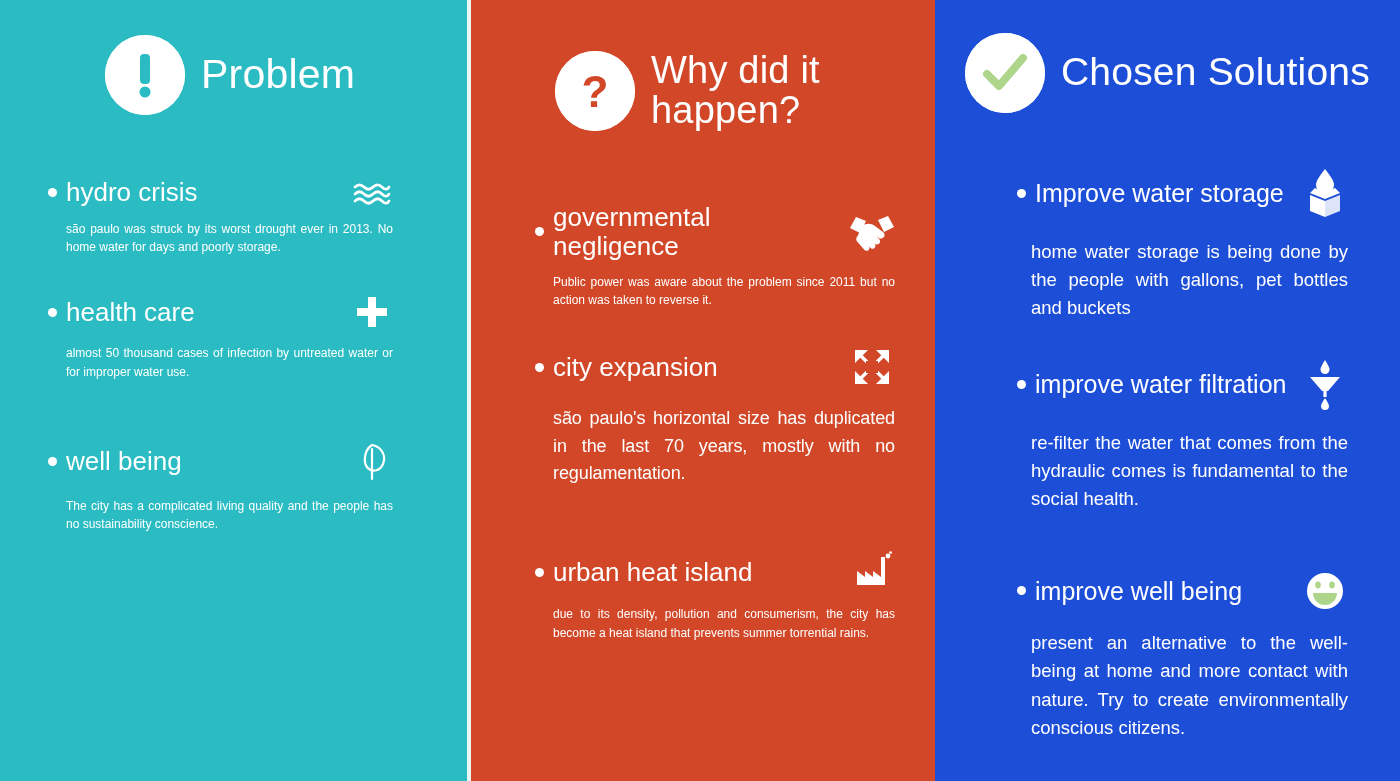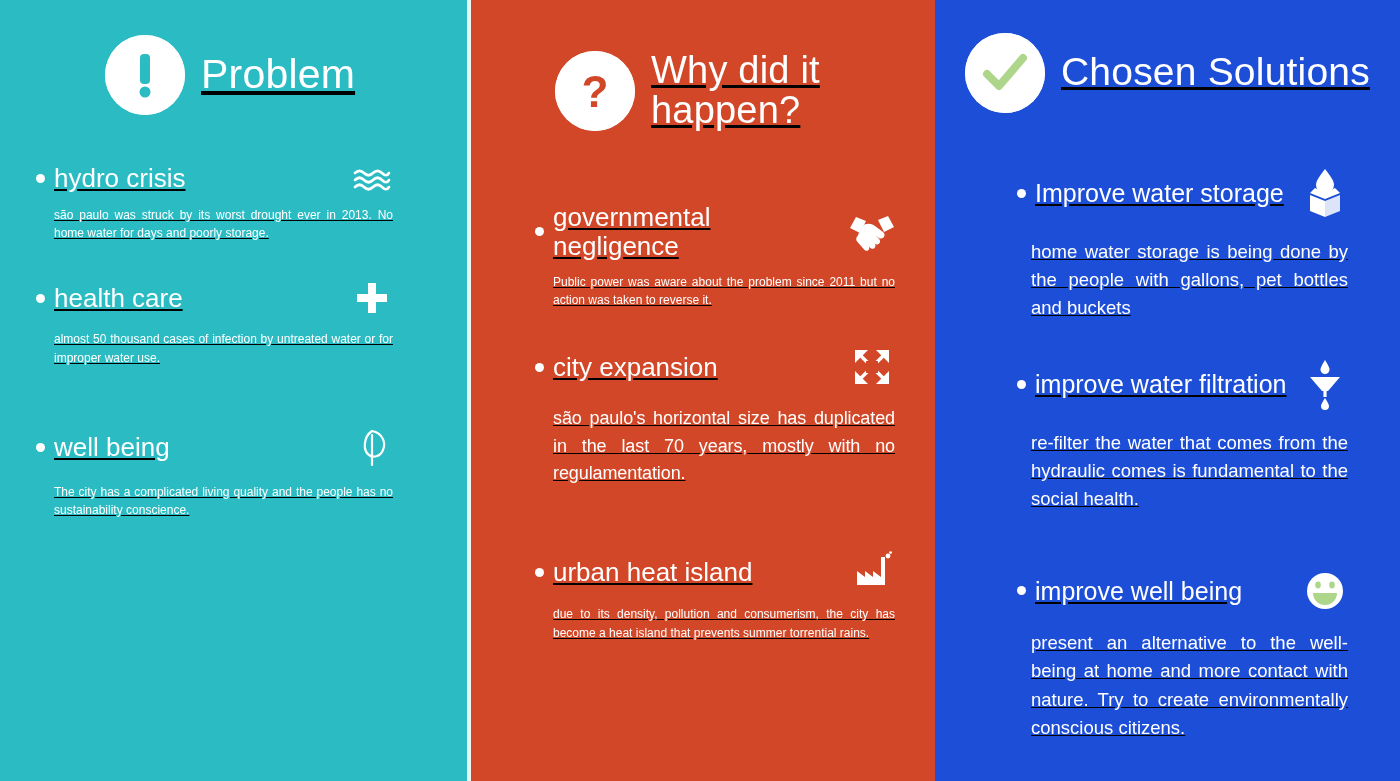--- a/index.html
+++ b/index.html
@@ -11,21 +11,20 @@
     height: 781px;
     overflow: hidden;
     font-family: "Liberation Sans", sans-serif;
     background: #ffffff;
   }
   .board {
     width: 1400px;
     height: 676px;
     display: flex;
     position: relative;
-    text-decoration: underline;
   }
   .column {
     position: relative;
     height: 781px;
     box-sizing: border-box;
     overflow: hidden;
   }
   .col-problem   { width: 467px; background: #2BBCC3; }
   .col-divider-a { width: 4px;   background: #E9F6F3; }
   .col-why       { width: 464px; background: #D14728; }
@@ -60,21 +59,21 @@
     font-weight: 400;
     line-height: 1.05;
     letter-spacing: 0.2px;
     white-space: pre-line;
   }
   .col-why .header-title { font-size: 38px; max-width: 260px; }
   .col-solutions .header-title { font-size: 39px; }
 
   
   .items { position: relative; }
-  .col-problem .items   { padding: 0 72px 0 36px; margin-top: 40px; }
+  .col-problem .items   { padding: 0 72px 0 48px; margin-top: 54px; }
   .col-why .items       { padding: 0 48px 0 518px; margin-top: 46px; }
   .col-solutions .items { padding: 0 52px 0 52px; margin-top: 48px; margin-left: 30px; }
 
   
   .col-why .items { padding-left: 64px; padding-right: 40px; }
 
   .item { position: relative; }
   .col-problem .item   { margin-bottom: 36px; }
   .col-why .item       { margin-bottom: 38px; }
   .col-solutions .item { margin-bottom: 36px; }

